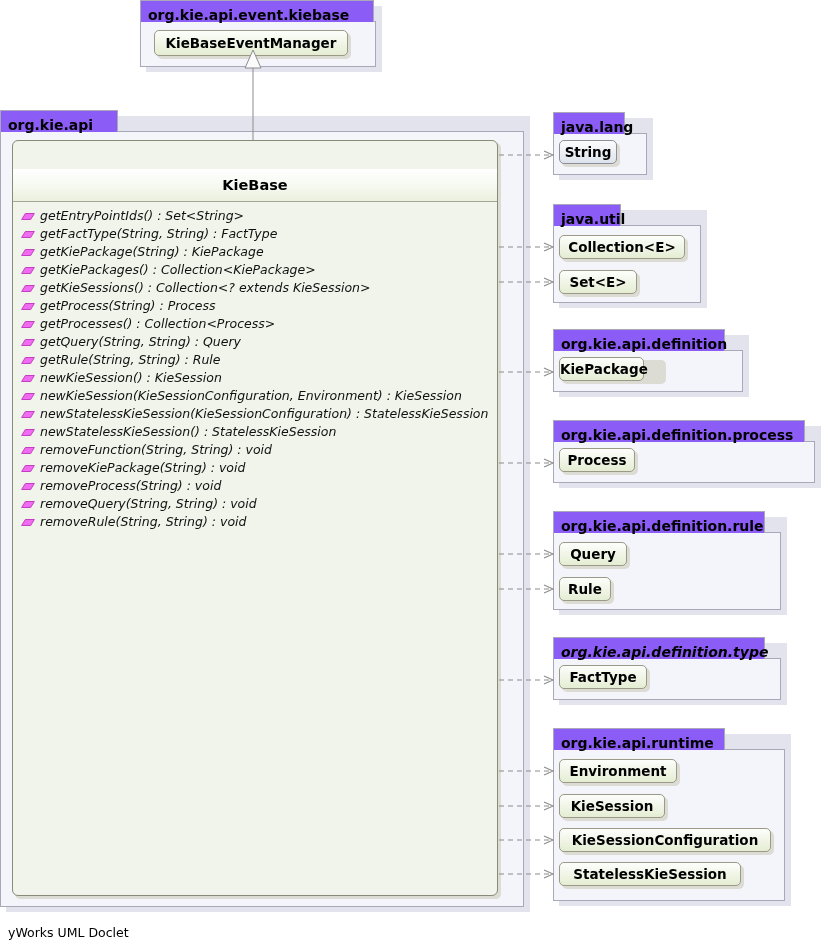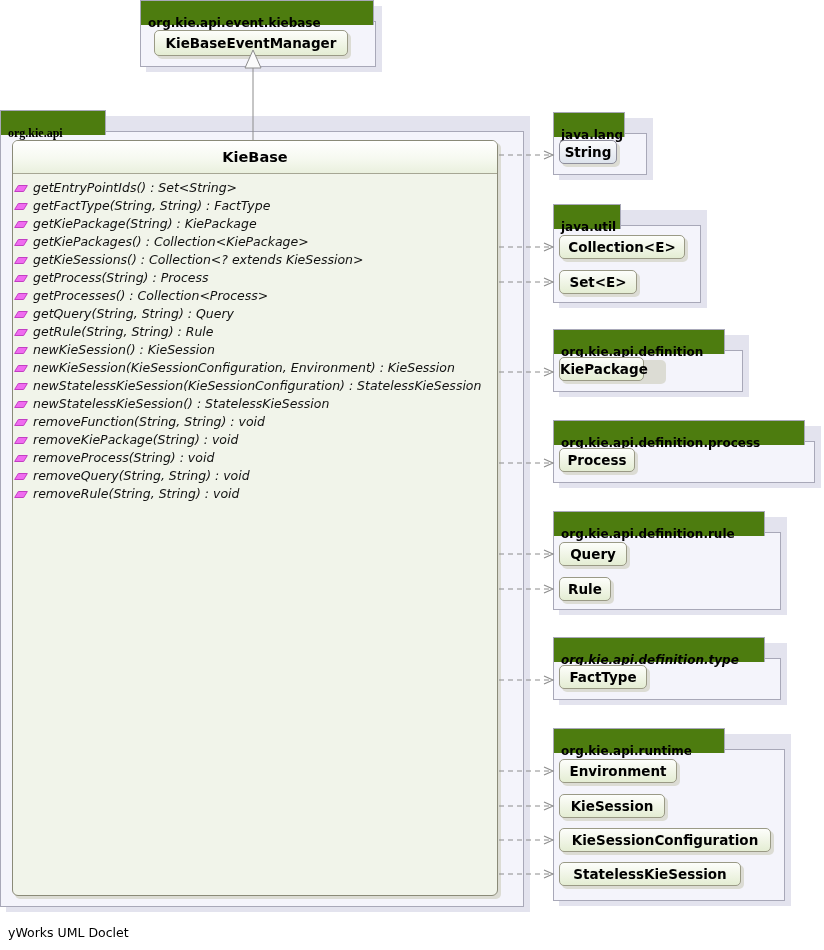--- a/index.html
+++ b/index.html
@@ -20,29 +20,29 @@
     width: 824px;
     height: 950px;
   }
   
   .pkg {
     position: absolute;
   }
   .pkg-tab {
     position: absolute;
     left: 0; top: 0;
-    background: #4d7c0f;
+    background: #8b5cf6;
     border: 1px solid #a8a8b8;
     border-bottom: none;
     box-sizing: border-box;
     font-weight: bold;
-    font-size: 12px;
+    font-size: 14px;
     color: #000000;
     line-height: 20px;
-    padding: 12px 7px;
+    padding: 4px 7px;
     white-space: nowrap;
     z-index: 3;
   }
   .pkg-body {
     position: absolute;
     background: #f4f4fb;
     border: 1px solid #a8a8b8;
     box-sizing: border-box;
     z-index: 2;
   }
@@ -95,28 +95,29 @@
   }
   #kiebase-title {
     height: 32px;
     line-height: 32px;
     text-align: center;
     font-weight: bold;
     font-size: 14.5px;
     color: #000000;
     background: linear-gradient(to bottom, #ffffff 0%, #f6f9f0 55%, #eaf0de 100%);
     border-bottom: 1px solid #a6a694;
+    margin-top: 28px;
   }
   #kiebase-members {
     padding: 5px 0 0 0;
   }
   .member {
     height: 18px;
     line-height: 18px;
-    padding-left: 2px;
+    padding-left: 9px;
     font-style: italic;
     font-size: 12.5px;
     color: #111111;
     white-space: nowrap;
     font-family: "DejaVu Sans", sans-serif;
     display: flex;
     align-items: center;
   }
   .m-icon {
     width: 13px;
@@ -196,21 +197,21 @@
     <div class="pkg-tab" style="width:234px; height:22px;">org.kie.api.event.kiebase</div>
     <div class="pkg-body" style="left:0px; top:21px; width:236px; height:46px;"></div>
     <div class="node-shadow" style="left:17px; top:33px; width:194px; height:26px;"></div>
     <div class="node iface" style="left:14px; top:30px; width:194px; height:26px; line-height:24px;">
       <span class="node-label" style="line-height:24px;">KieBaseEventManager</span>
     </div>
   </div>
 
   <div class="pkg" style="left:0px; top:110px;">
     <div class="pkg-shadow" style="left:6px; top:6px; width:524px; height:796px;"></div>
-    <div class="pkg-tab" style="width:106px; height:22px;font-family:Liberation Serif, serif;">org.kie.api</div>
+    <div class="pkg-tab" style="width:118px; height:22px;">org.kie.api</div>
     <div class="pkg-body" style="left:0px; top:21px; width:524px; height:776px;"></div>
 
     <div class="node-shadow" style="left:15px; top:33px; width:486px; height:756px;"></div>
     <div id="kiebase-box" style="left:12px; top:30px; width:486px; height:756px;">
       <div id="kiebase-title">KieBase</div>
       <div id="kiebase-members">
           <div class="member">
             <span class="m-icon"></span>
             <span class="m-text">getEntryPointIds() : Set&lt;String&gt;</span>
           </div>

